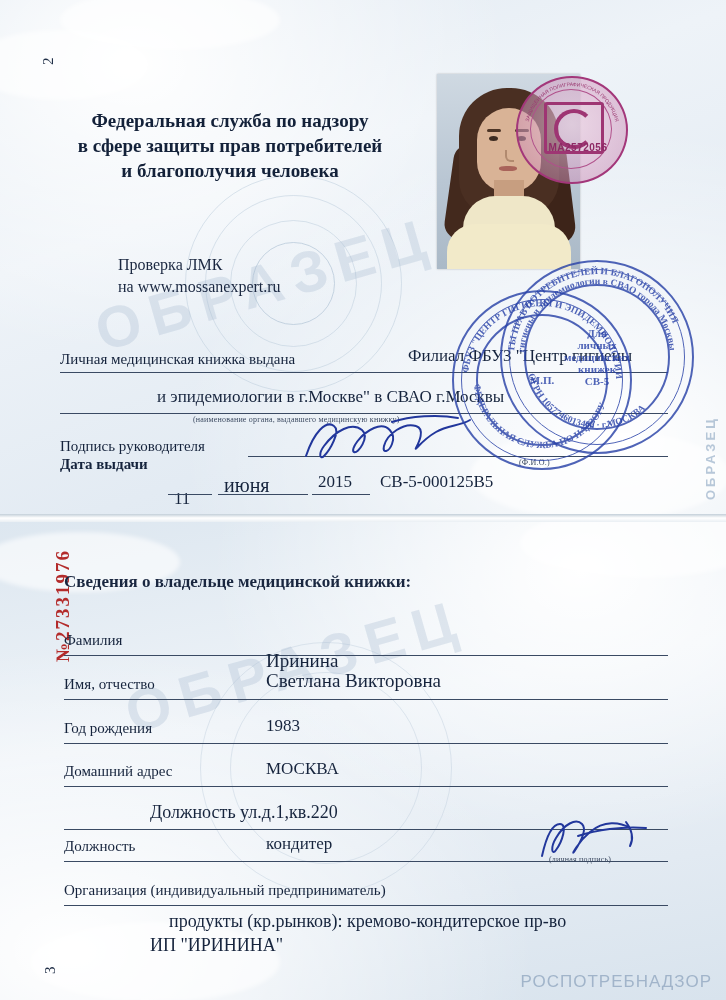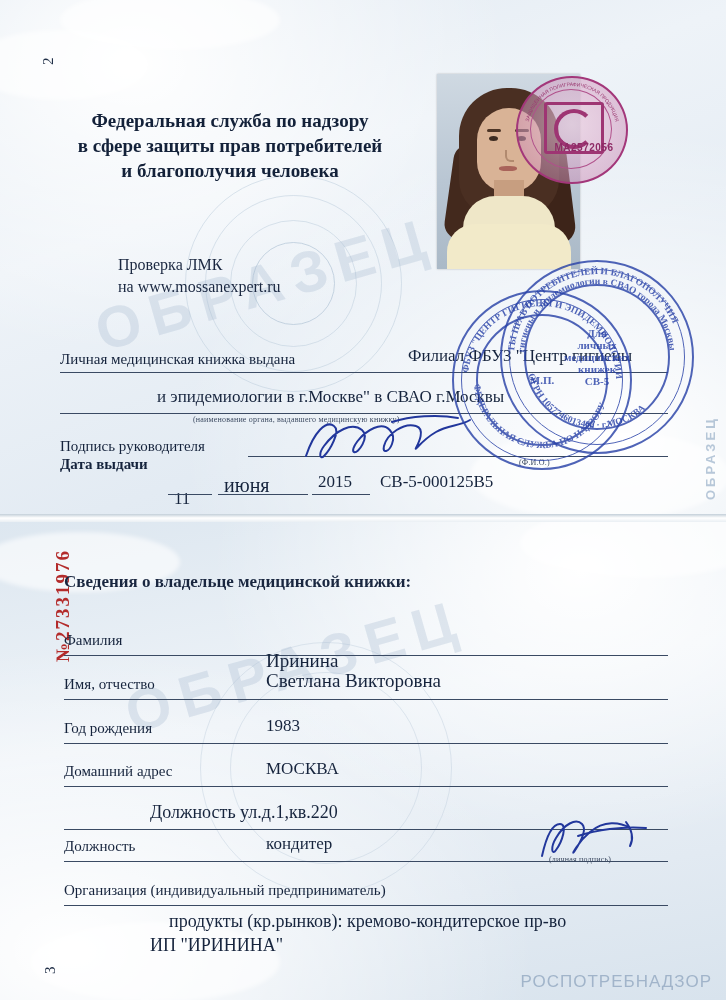--- a/index.html
+++ b/index.html
@@ -266,21 +266,21 @@
     left: 36px;
     top: 31px;
     width: 32px;
     height: 32px;
     border: 4px solid #9e3573;
     border-radius: 50%;
     border-right-color: transparent;
   }
   .holo-txt {
     position: absolute;
-    left: 12px;
+    left: 6px;
     top: 64px;
     width: 108px;
     text-align: center;
     font-family: "Liberation Sans", sans-serif;
     font-size: 10px;
     font-weight: bold;
     color: #8e2b66;
     letter-spacing: 0.5px;
   }
   .holo-ring-txt {

